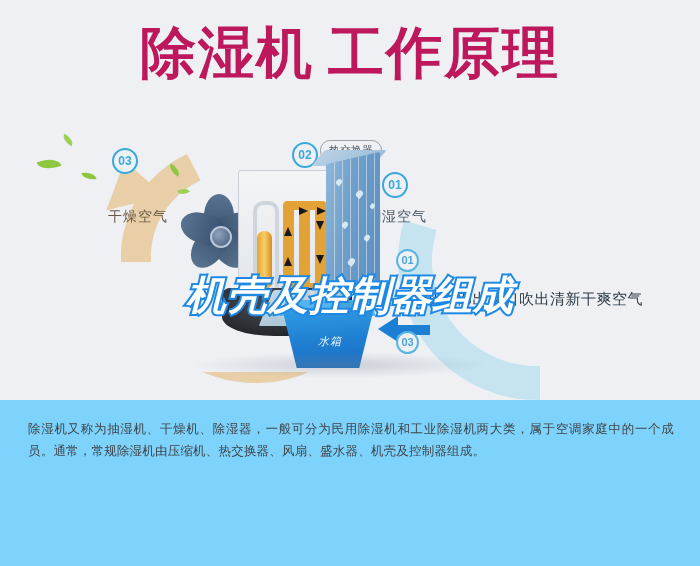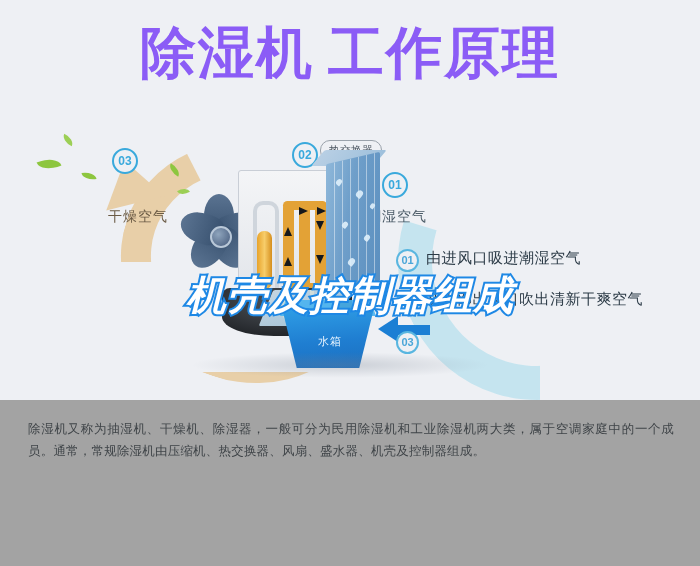--- a/index.html
+++ b/index.html
@@ -15,21 +15,21 @@
   
   .title-wrap{
     position:absolute;top:22px;left:0;width:700px;
     text-align:center;
   }
   .title{
     display:inline-block;
     font-size:56px;
     font-weight:bold;
     letter-spacing:2px;
-    color:#8b5cf6;
+    color:#be185d;
     line-height:1.1;
     white-space:nowrap;
   }
   .title .t1{margin-right:14px;}
   .title .t2{}
 
   
   .illus{
     position:absolute;left:0;top:120px;width:700px;height:265px;
   }
@@ -189,21 +189,21 @@
     position:absolute;left:52px;top:160px;width:92px;height:60px;
     background:linear-gradient(175deg,#2f9ee6 0%,#1f7ed1 55%,#1b6fc0 100%);
     clip-path:polygon(0% 0%,100% 0%,84% 100%,16% 100%);
   }
   .tank-rim{
     position:absolute;left:50px;top:152px;width:96px;height:16px;
     background:#49b2ef;clip-path:polygon(6% 0%,94% 0%,100% 100%,0% 100%);
     opacity:.9;
   }
   .tank-lbl{
-    position:absolute;left:88px;top:186px;font-size:11px;color:#eaf6ff;letter-spacing:1px;
+    position:absolute;left:88px;top:186px;font-size:11px;color:#eaf6ff;letter-spacing:1px;font-style:italic;
   }
   .tank-ice{
     position:absolute;left:36px;top:142px;width:72px;height:36px;
     background:linear-gradient(160deg,#dbeefb,#b9ddf3);
     transform:skewX(-22deg);opacity:.85;border-radius:2px;
   }
 
   
   .fan{position:absolute;left:-60px;top:38px;width:96px;height:96px;}
   .blade{
@@ -244,21 +244,21 @@
     color:#ffffff;letter-spacing:1px;
     -webkit-text-stroke:4px #1e88e5;
     paint-order:stroke fill;
     white-space:nowrap;
     pointer-events:none;
   }
 
   
   .bottom{
     position:absolute;left:0;top:400px;width:700px;height:166px;
-    background:#a3a3a3;
+    background:#7dd3fc;
   }
   .para{
     position:absolute;left:28px;width:646px;
     font-size:12.5px;line-height:22px;color:#3f4448;
     letter-spacing:.2px;text-align:justify;
   }
   .p1{top:18px;}
   .p2{top:80px;}
 </style>
 </head>
@@ -353,21 +353,20 @@
       <div class="tank"></div>
       <div class="tank-lbl">水箱</div>
     </div>
   </div>
 
   <div class="shadow"></div>
 
   <div class="steps">
     <div class="step-row">
       <div class="num">01</div>
-      <div class="step-txt">由进风口吸进潮湿空气</div>
     </div>
     <div class="step-row">
       <div class="num">02</div>
       <div class="step-txt">从上部出风口吹出清新干爽空气</div>
     </div>
     <div class="step-row">
       <div class="num">03</div>
     </div>
   </div>
 

